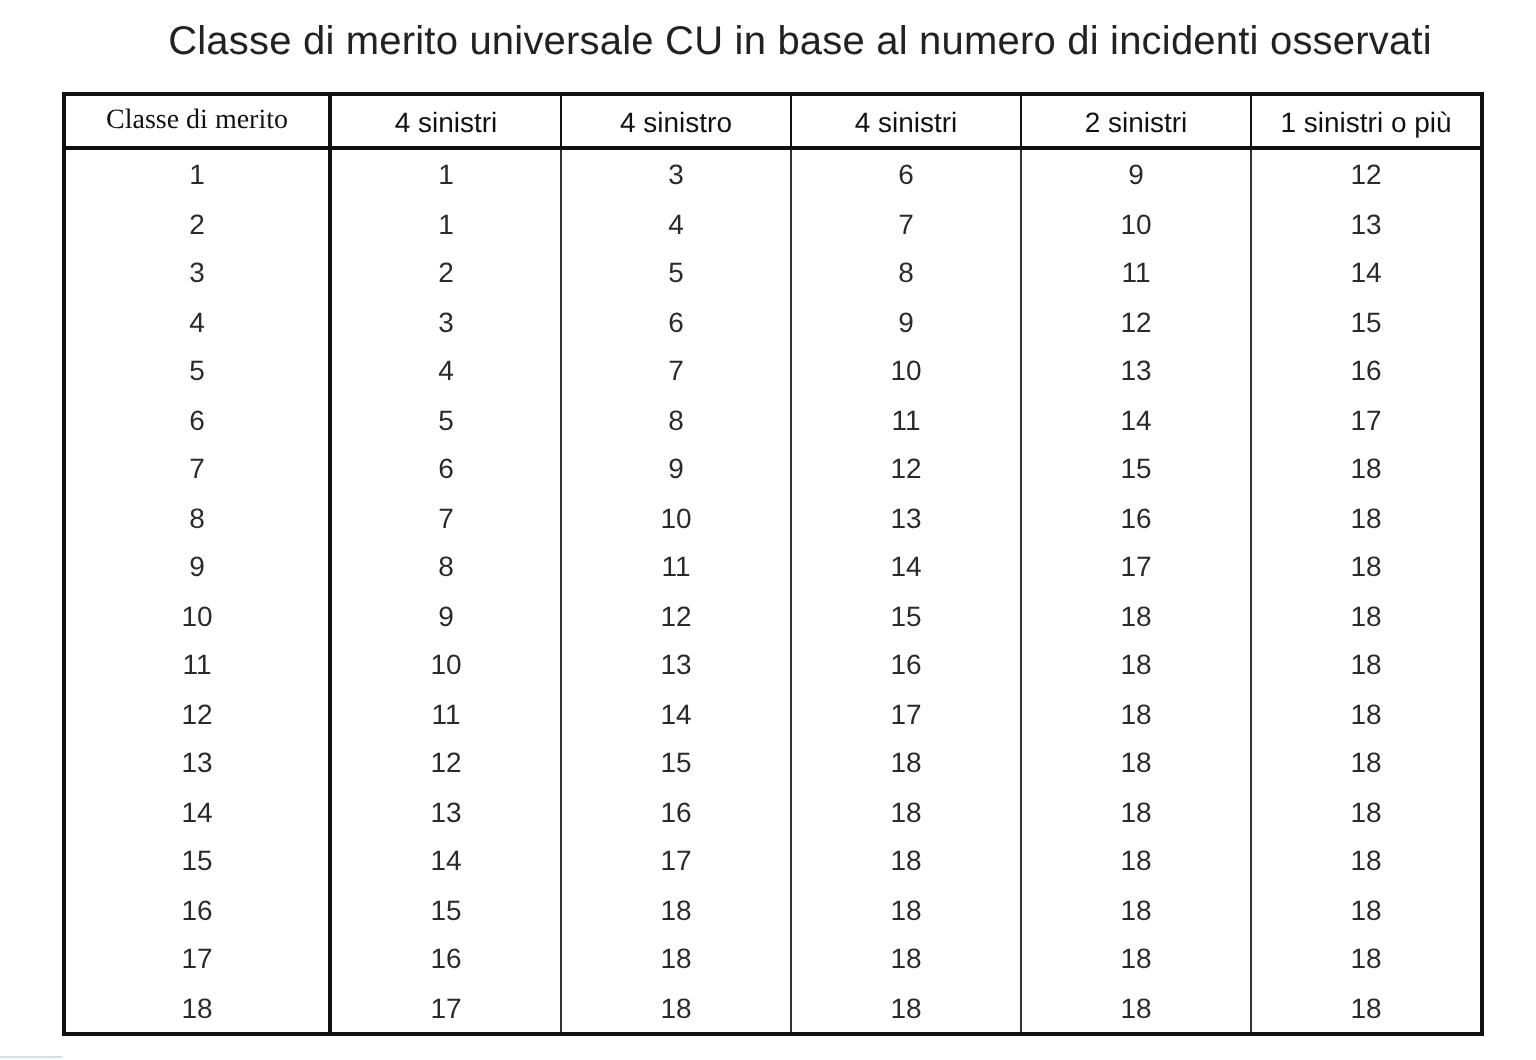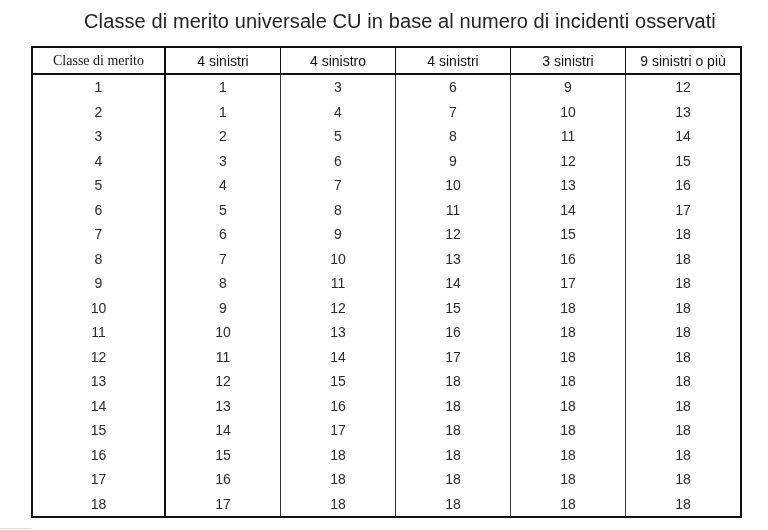--- a/index.html
+++ b/index.html
@@ -23,22 +23,22 @@
 
 <div class="title">Classe di merito universale CU in base al numero di incidenti osservati</div>
 
 <table class="cu">
   <thead>
     <tr id="hdr">
         <th class="c0 col0">Classe di merito</th>
         <th class="colx">4 sinistri</th>
         <th class="colx">4 sinistro</th>
         <th class="colx">4 sinistri</th>
-        <th class="colx">3 sinistri</th>
-        <th class="colx">9 sinistri o più</th>
+        <th class="colx">2 sinistri</th>
+        <th class="colx">1 sinistri o più</th>
       </tr>
   </thead>
   <tbody id="tbody">
       <tr>
         <td class="c0">1</td>
         <td>1</td>
         <td>3</td>
         <td>6</td>
         <td>9</td>
         <td>12</td>

